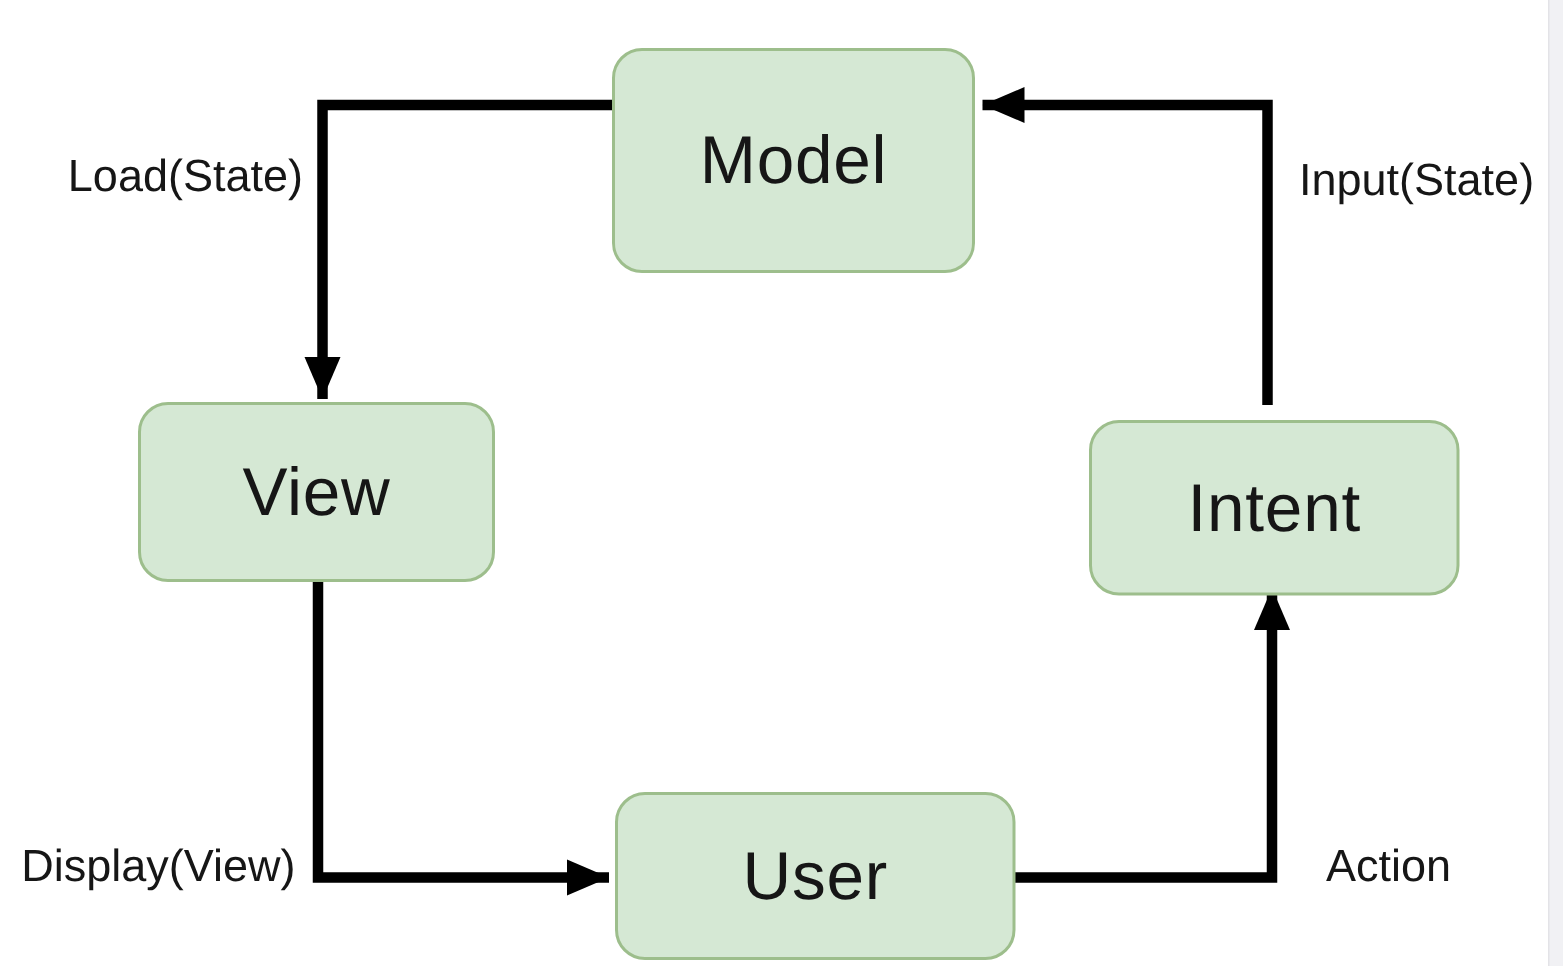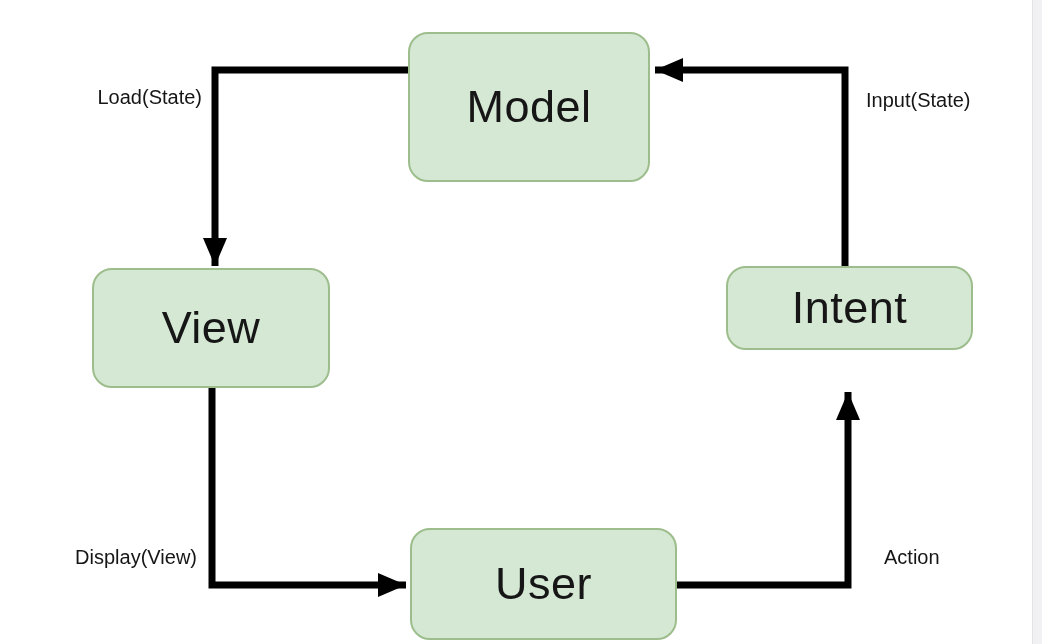--- a/index.html
+++ b/index.html
@@ -40,28 +40,29 @@
     border:2px solid var(--node-border);
     border-radius:20px;
     box-sizing:border-box;
     display:flex;align-items:center;justify-content:center;
     font-size:45px;
     letter-spacing:0.5px;
     color:var(--text);
   }
   .node-model{left:408px;top:10px;width:242px;height:150px;margin-top:22px;}
   .node-view{left:92px;top:268px;width:238px;height:120px;}
-  .node-intent{left:726px;top:266px;width:247px;height:84px;}
+  .node-intent{left:726px;top:280px;width:247px;height:117px;}
   .node-user{left:410px;top:528px;width:267px;height:112px;}
   .edge-label{
     position:absolute;
-    font-size:20px;
+    font-size:30px;
     line-height:33px;
     color:var(--text);
     white-space:nowrap;
+    margin-top:20px;
   }
   .label-load{left:20px;top:81px;width:182px;text-align:right;}
   .label-display{left:0px;top:541px;width:197px;text-align:right;}
   .label-action{left:884px;top:541px;width:130px;text-align:left;}
   .label-input{left:866px;top:84px;width:176px;text-align:left;}
   .side-strip{
     position:absolute;right:0;top:0;width:9px;height:644px;
     background:var(--side-strip);
     border-left:1px solid #e3e3e7;
   }

